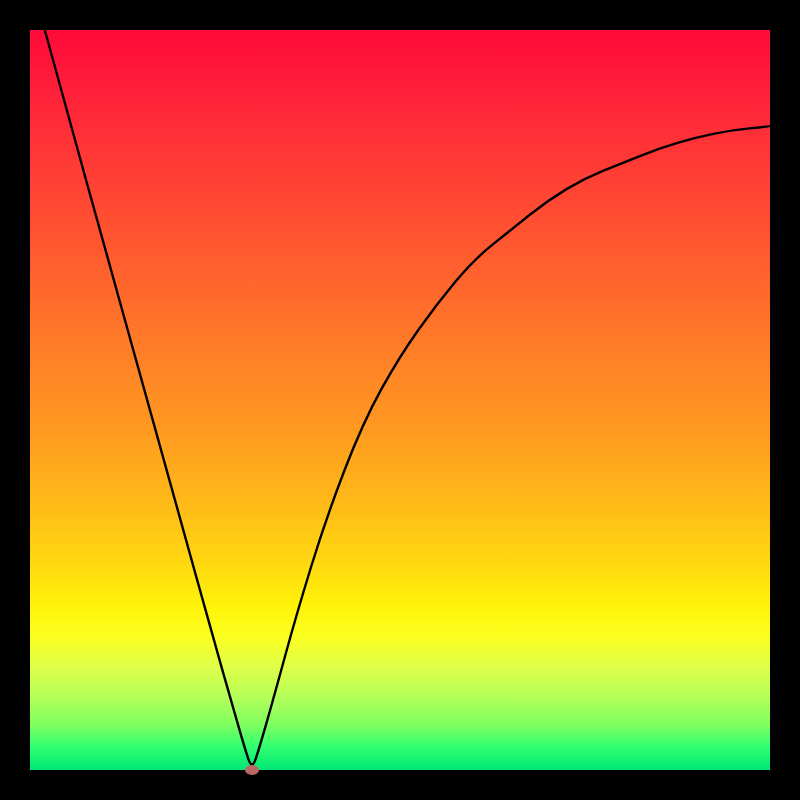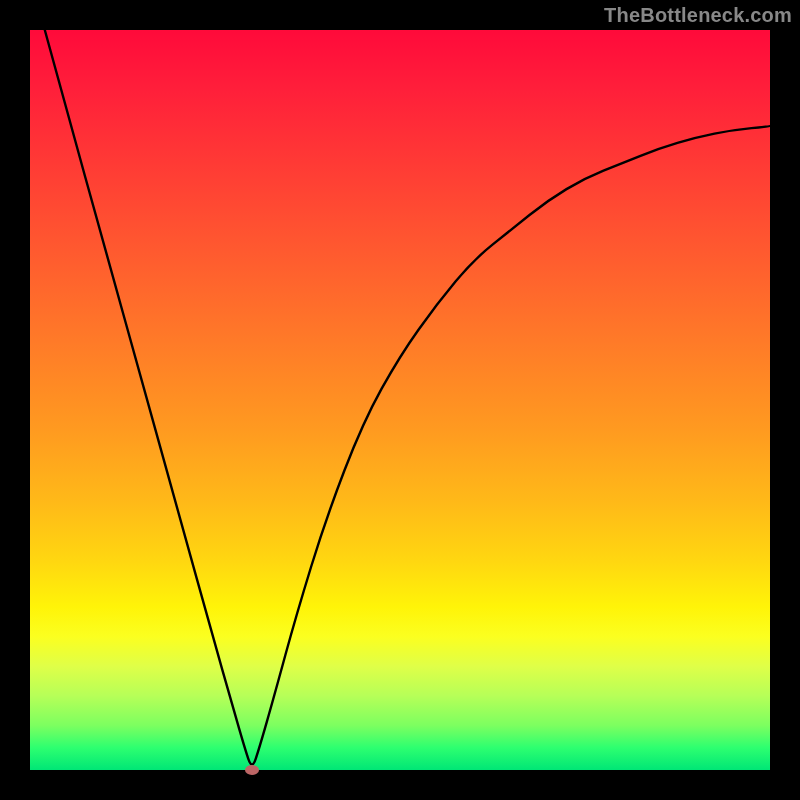--- a/index.html
+++ b/index.html
@@ -74,21 +74,20 @@
     font-size: 20px;
     font-weight: 600;
     letter-spacing: 0.2px;
     user-select: none;
   }
 </style>
 </head>
 <body>
 
 <div class="stage">
-  <div class="watermark">TheBottleneck.com</div>
 
   <div class="plot-area">
     <svg class="curve" viewBox="0 0 740 740">
       <path id="curve-path" d="M 14.8 0.0 Q 37.0 81.4 55.5 148.0 Q 74.0 214.6 92.5 281.2 Q 111.0 347.8 129.5 414.4 Q 148.0 481.0 166.5 547.6 Q 185.0 614.2 192.4 640.1 Q 199.8 666.0 207.2 691.9 Q 214.6 717.8 218.3 728.9 Q 222.0 740.0 225.7 728.9 Q 229.4 717.8 236.8 691.9 Q 244.2 666.0 255.3 625.3 Q 266.4 584.6 281.2 536.5 Q 296.0 488.4 314.5 440.3 Q 333.0 392.2 351.5 358.9 Q 370.0 325.6 388.5 299.7 Q 407.0 273.8 425.5 251.6 Q 444.0 229.4 462.5 214.6 Q 481.0 199.8 499.5 185.0 Q 518.0 170.2 536.5 159.1 Q 555.0 148.0 573.5 140.6 Q 592.0 133.2 610.5 125.8 Q 629.0 118.4 647.5 112.9 Q 666.0 107.3 684.5 103.6 Q 703.0 99.9 721.5 98.1 T 740.0 96.2"></path>
     </svg>
     <div class="marker" id="min-marker" style="left: 222px; top: 740px;"></div>
   </div>
 </div>
 
 </body></html>

